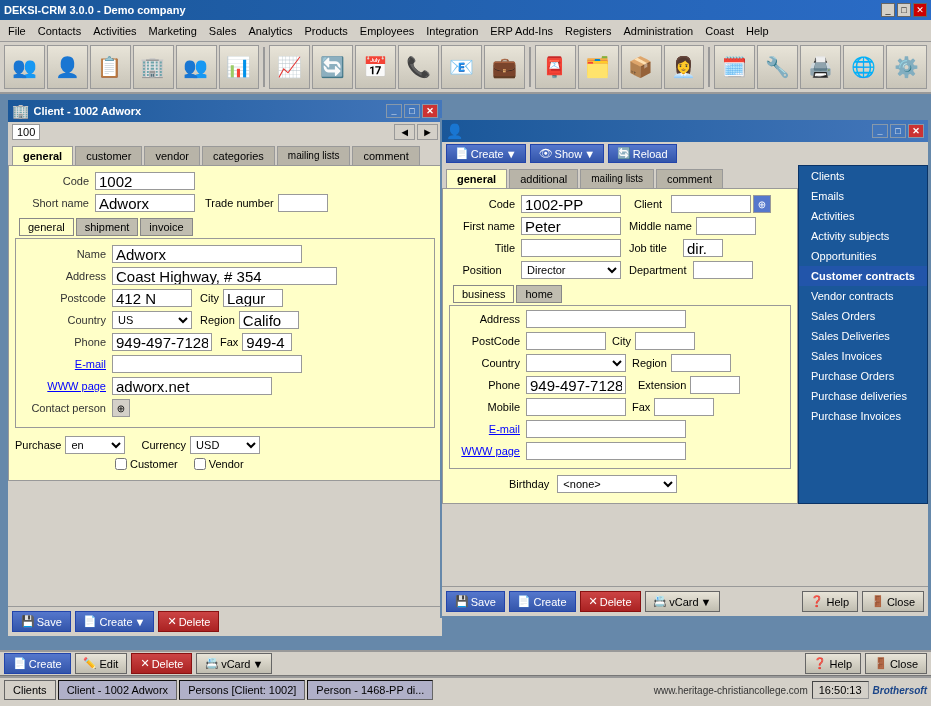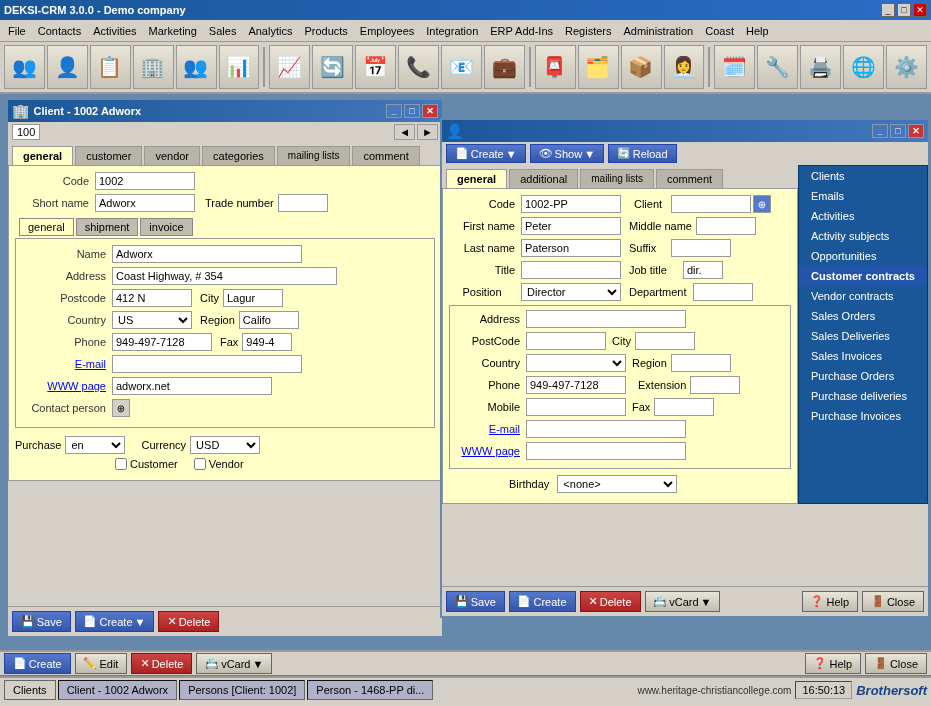--- a/index.html
+++ b/index.html
@@ -35,21 +35,21 @@
 
     
     .tabs { display: flex; padding: 4px 4px 0; background: #d4d0c8; }
     .tab { padding: 3px 10px; border: 1px solid #999; border-bottom: none; background: #b8b4a8; cursor: pointer; margin-right: 2px; font-size: 11px; }
     .tab.active { background: #ffffc8; font-weight: bold; }
     .tab-content { background: #ffffc8; border: 1px solid #999; padding: 8px; }
 
     
     .form-row { display: flex; align-items: center; margin-bottom: 4px; }
     .form-label { color: #333; min-width: 80px; text-align: right; padding-right: 6px; }
-    .form-input { border: 1px solid #999; background: white; padding: 1px 3px; height: 18px; font-size: 11px; }
+    .form-input { border: 1px solid #999; background: white; padding: 1px 3px; height: 18px; font-size: 15px; }
     .form-select { border: 1px solid #999; background: white; padding: 1px; height: 18px; font-size: 11px; }
 
     
     .btn-bar { display: flex; gap: 4px; padding: 4px; background: #d4d0c8; border-top: 1px solid #999; }
     .action-btn { display: flex; align-items: center; gap: 2px; padding: 3px 8px; border: 1px solid #666; background: linear-gradient(to bottom, #e8e4d8, #c0bdb0); cursor: pointer; font-size: 11px; }
     .action-btn.blue { background: linear-gradient(to bottom, #5577cc, #3355aa); color: white; border-color: #2244aa; }
     .action-btn.red { background: linear-gradient(to bottom, #cc4444, #aa2222); color: white; border-color: #881111; }
 
     
     .taskbar { background: #d4d0c8; height: 26px; border-top: 2px solid #999; display: flex; align-items: center; padding: 0 4px; justify-content: space-between; }
@@ -356,41 +356,39 @@
             <button style="width:18px; height:18px; border:1px solid #999; background:#5577cc; cursor:pointer; font-size:10px; color:white; margin-left:2px;">⊕</button>
           </div>
 
           <div class="form-row">
             <span style="min-width:72px; text-align:right; padding-right:6px;">First name</span>
             <input class="form-input" value="Peter" style="width: 100px;">
             <span style="margin-left:8px; min-width:60px;">Middle name</span>
             <input class="form-input" value="" style="width: 60px; margin-left: 4px;">
           </div>
 
-          <div class="form-row">
-            <span style="min-width:72px; text-align:right; padding-right:6px;">Last name</span>
-            <input class="form-input" value="Paterson" style="width: 100px;">
-            <span style="margin-left:8px; min-width:38px;">Suffix</span>
-            <input class="form-input" value="" style="width: 60px; margin-left: 4px;">
-          </div>
 
           <div class="form-row">
             <span style="min-width:72px; text-align:right; padding-right:6px;">Title</span>
             <input class="form-input" value="" style="width: 100px;">
             <span style="margin-left:8px; min-width:50px;">Job title</span>
             <input class="form-input" value="dir." style="width: 40px; margin-left: 4px;">
           </div>
 
           <div class="form-row">
             <span style="min-width:72px; text-align:center; padding-right:6px;">Position</span>
             <select class="form-select" style="width:100px;"><option>Director</option></select>
             <span style="margin-left:8px; min-width:60px;">Department</span>
             <input class="form-input" value="" style="width: 60px; margin-left: 4px;">
           </div>
 
+          <div class="inner-tabs-row" style="margin-top:4px;">
+            <div class="inner-tab active">business</div>
+            <div class="inner-tab">home</div>
+          </div>
 
           <div style="border:1px solid #999; background:#ffffc8; padding:4px;">
             <div class="form-row">
               <span style="min-width:72px; text-align:right; padding-right:6px;">Address</span>
               <input class="form-input" value="" style="width: 160px;">
             </div>
             <div class="form-row">
               <span style="min-width:72px; text-align:right; padding-right:6px;">PostCode</span>
               <input class="form-input" value="" style="width: 80px;">
               <span style="margin-left:6px;">City</span>
@@ -516,15 +514,15 @@
 <div class="taskbar">
   <div class="taskbar-items">
     <div class="taskbar-btn">Clients</div>
     <div class="taskbar-btn active">Client - 1002 Adworx</div>
     <div class="taskbar-btn active">Persons [Client: 1002]</div>
     <div class="taskbar-btn active">Person - 1468-PP di...</div>
   </div>
   <div class="taskbar-right">
     <span style="font-size:10px; color:#333;">www.heritage-christiancollege.com</span>
     <span style="background:#d4d0c8; border:1px inset #999; padding:2px 6px;">16:50:13</span>
-    <span style="font-size:13px; font-weight:bold; color:#1a4488; font-style:italic;">Brothersoft</span>
+    <span style="font-size:10px; font-weight:bold; color:#1a4488; font-style:italic;">Brothersoft</span>
   </div>
 </div>
 
 </body></html>

